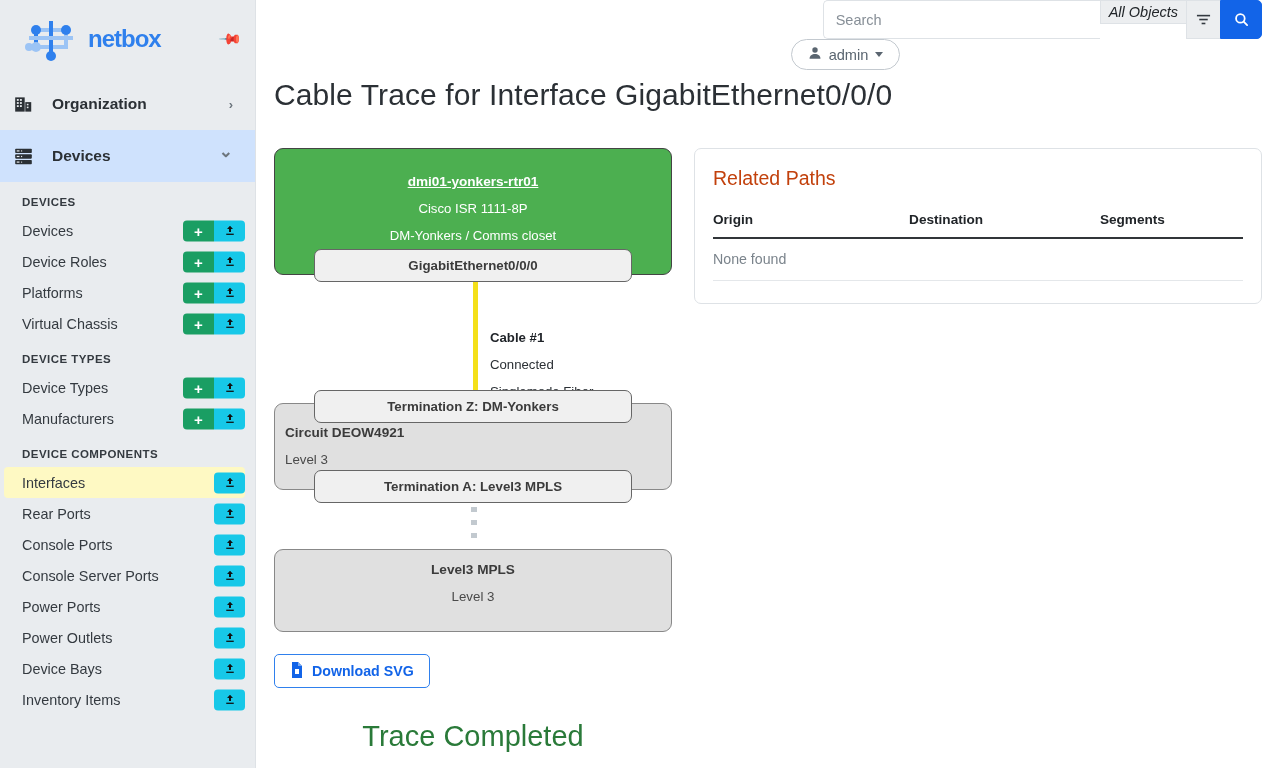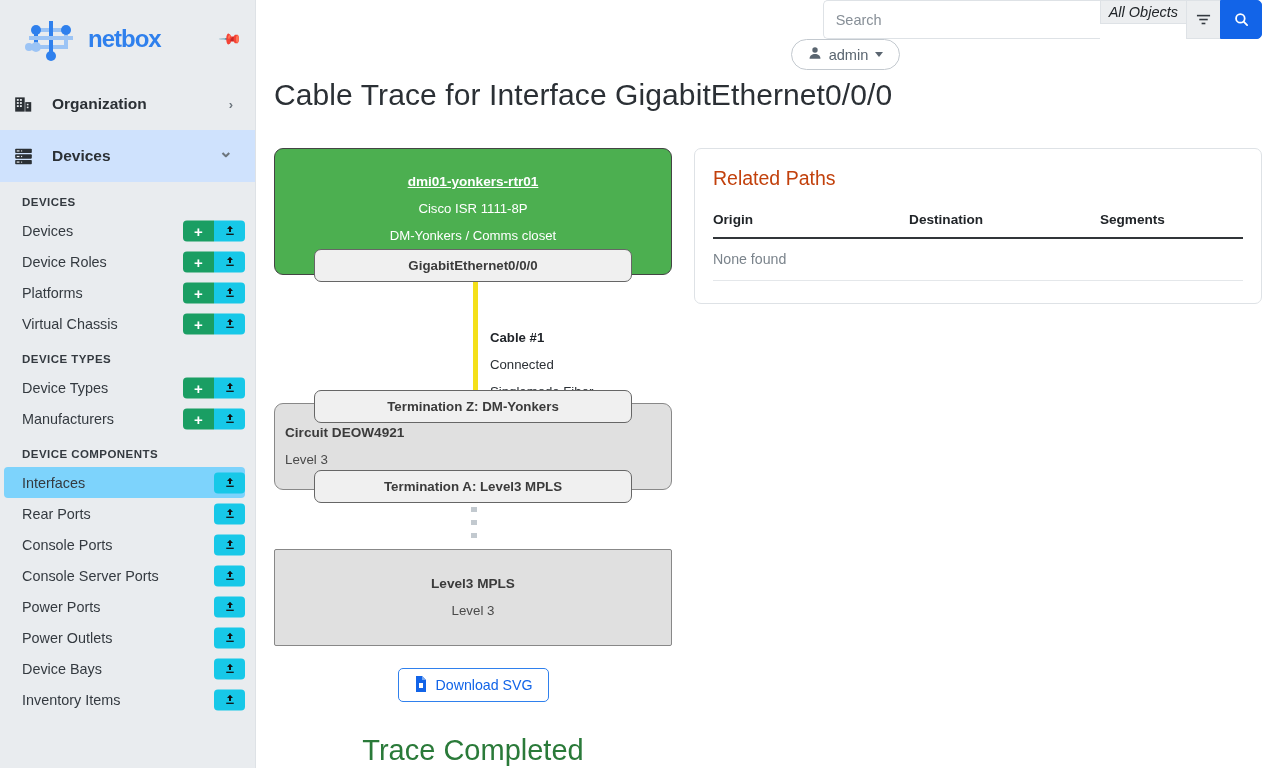--- a/index.html
+++ b/index.html
@@ -53,21 +53,21 @@
   .nav-item {
     display: flex; align-items: center;
     height: 31px;
     margin: 0 10px 0 0;
     padding-left: 22px;
     font-size: 14.4px; color: #343a40;
     cursor: pointer;
     position: relative;
   }
   .nav-item .nm { flex: 1 1 auto; }
-  .nav-item.sel { background: #7dd3fc; border-radius: 4px; margin-left: 4px; padding-left: 18px; }
+  .nav-item.sel { background: #fef9c3; border-radius: 4px; margin-left: 4px; padding-left: 18px; }
   .btn-pair { display: flex; position: absolute; right: 0; top: 50%; transform: translateY(-50%); }
   .mini-btn {
     width: 31px; height: 21px;
     display: flex; align-items: center; justify-content: center;
     color: #fff; font-size: 12px; line-height: 1;
     cursor: pointer;
   }
   .mini-add { background: #1a9e63; border-radius: 4px 0 0 4px; font-size: 15px; font-weight: 700; }
   .mini-imp { background: #17c8e8; border-radius: 0 4px 4px 0; }
   .mini-imp.only { border-radius: 4px; }
@@ -141,22 +141,22 @@
     position: relative; z-index: 3; text-align: right;
   }
   .circuit-box {
     background: #e0e0e0; border: 1px solid #888; border-radius: 9px;
     padding: 21px 10px 22px;
     position: relative; z-index: 1;
   }
   .circuit-box .c1 { font-size: 13.6px; font-weight: 700; color: #3b3b3b; margin-bottom: 12px; }
   .circuit-box .c2 { font-size: 13.3px; color: #4a4a4a; }
   .pn-box {
-    background: #e0e0e0; border: 1px solid #888; border-radius: 2px;
-    text-align: center; padding: 26px 10px 27px;
+    background: #e0e0e0; border: 1px solid #888; border-radius: 9px;
+    text-align: center; padding: 12px 10px 27px;
   }
   .pn-box .p1 { font-size: 13.6px; font-weight: 700; color: #3b3b3b; margin-bottom: 12px; }
   .pn-box .p2 { font-size: 13.3px; color: #4a4a4a; }
 
   .cable-seg { position: relative; height: 108px; }
   .cable-line {
     position: absolute; left: 199px; top: 0; width: 5px; height: 108px;
     background: #f4e019;
   }
   .cable-info { position: absolute; left: 216px; top: 40px; margin-top: 8px; }
@@ -164,21 +164,21 @@
   .cable-info .t2 { font-size: 13.2px; color: #2b3035; margin-bottom: 12px; }
   .cable-info .t3 { font-size: 13.2px; color: #2b3035; }
 
   .dot-seg { height: 46px; position: relative; }
   .dot-line {
     position: absolute; left: 197px; top: 4px; width: 6px; height: 38px;
     background-image: linear-gradient(#c2c9cf 5px, transparent 5px);
     background-size: 6px 13px; background-repeat: repeat-y;
   }
 
-  .dl-row { display: flex; justify-content: center; margin-top: 22px; }
+  .dl-row { display: flex; justify-content: flex-start; margin-top: 22px; font-weight: bold; }
   .dl-btn {
     display: flex; align-items: center; gap: 8px;
     height: 34px; padding: 0 15px;
     border: 1px solid #2f80ed; border-radius: 5px;
     color: #1264e8; background: #fff;
     font-size: 14.2px; cursor: pointer;
   }
   .trace-done {
     text-align: center; margin-top: 32px;
     font-size: 29px; color: #2a7a39; font-weight: 400;

